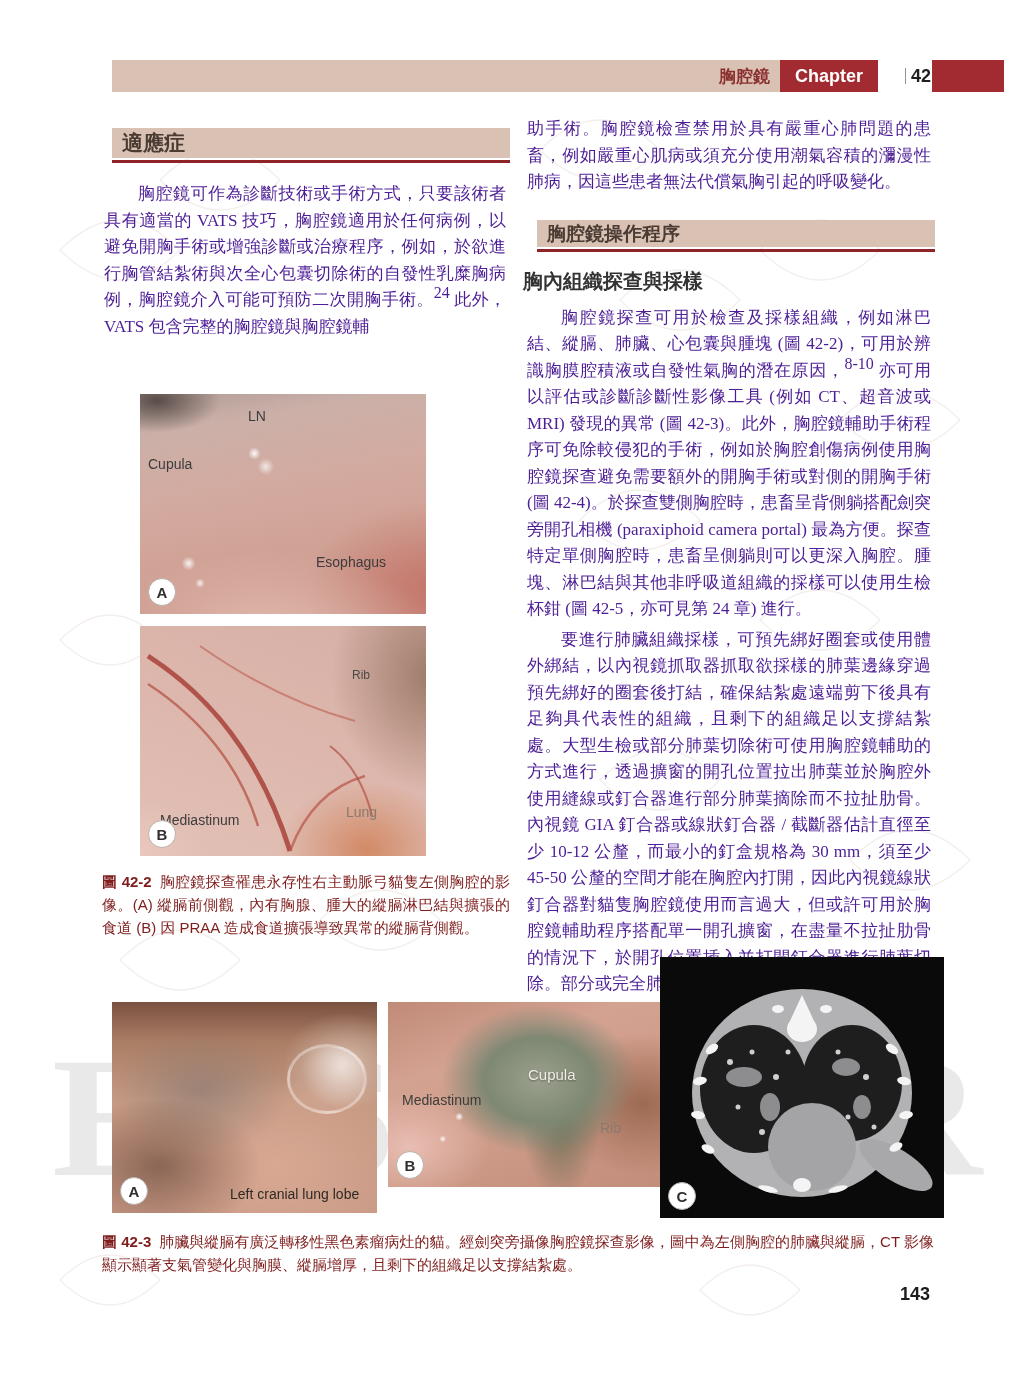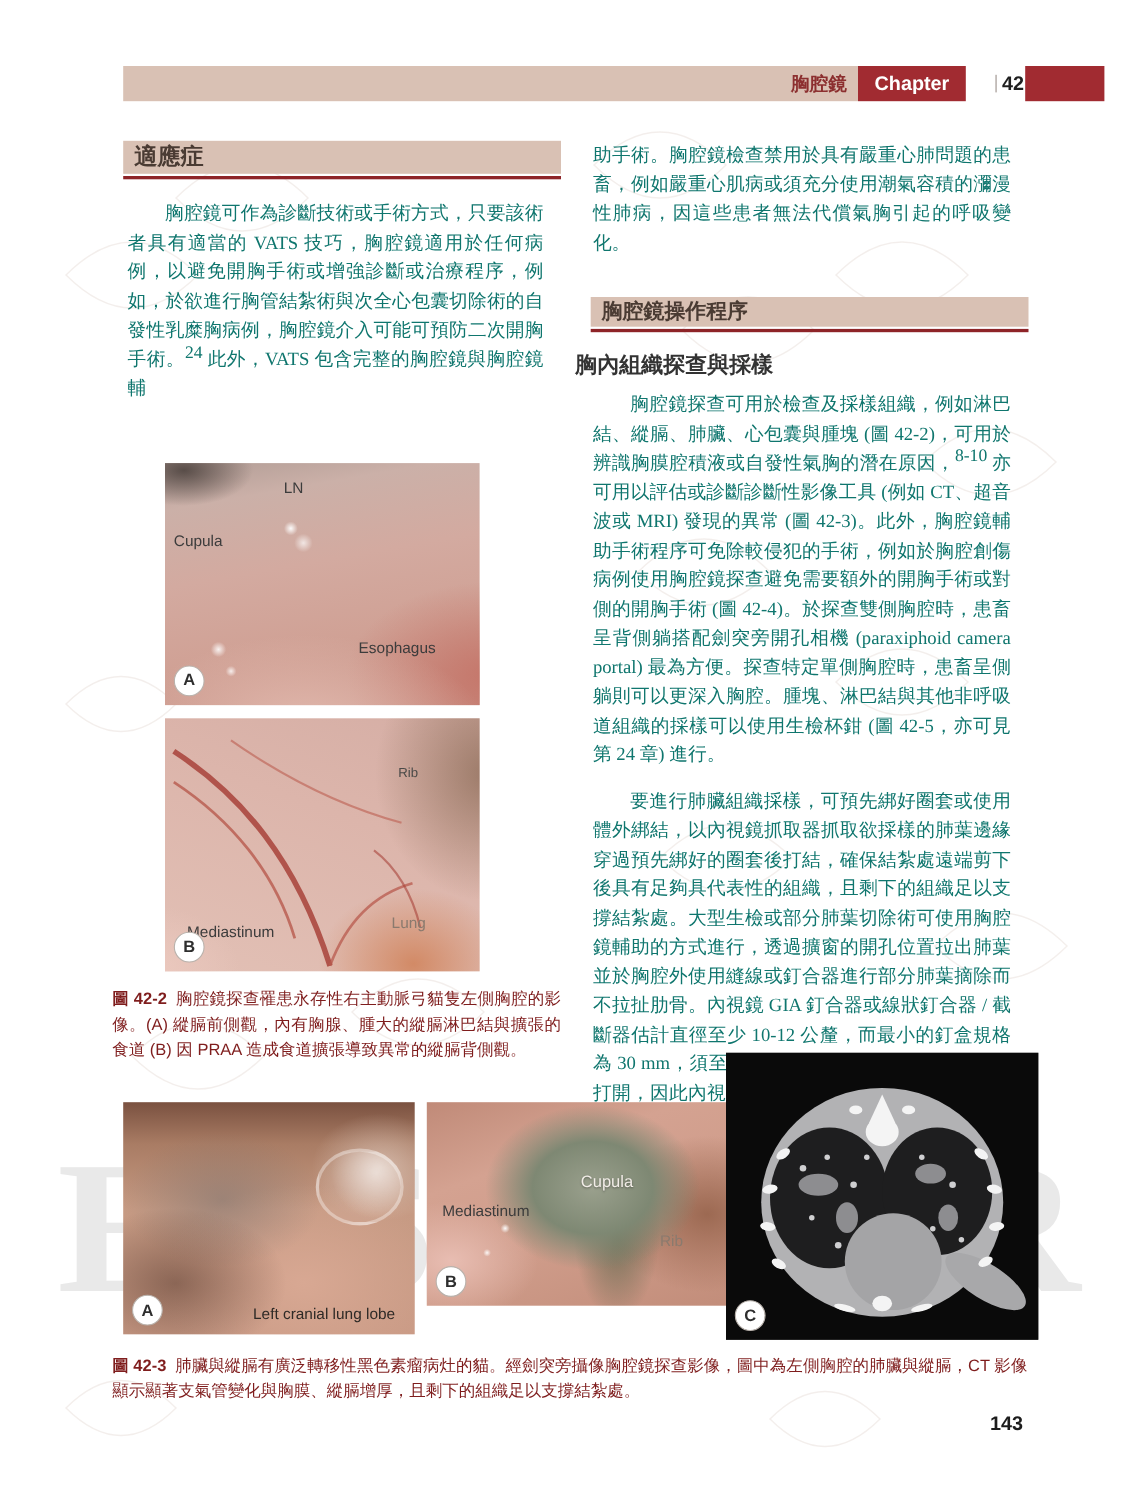--- a/index.html
+++ b/index.html
@@ -40,28 +40,28 @@
   }
   .sec-band.left  { margin-left:12px; }
   .sec-band.right { margin-left:14px; height:27px; line-height:27px; font-size:19px; }
   .sec-underline { height:3px; background:#8e2428; margin-top:2px; }
   .sec-underline.left { margin-left:12px; }
   .sec-underline.right { margin-left:14px; }
   .subsec {
     margin-top:16px; font-family:"Liberation Sans", sans-serif; font-weight:bold;
     font-size:20px; color:#333333;
   }
-  p.body { margin:16px; font-size:17px; line-height:26.5px; text-align:justify; color:#0f766e; }
+  p.body { margin:4px; font-size:17px; line-height:26.5px; text-align:justify; color:#4c1d95; }
   p.body.indent { text-indent:2em; }
   p.body sup { font-size:16px; line-height:0; }
   .p1  { margin-top:18px !important; }
   .rp1 { margin-top:10px !important; }
-  .rband { margin-top:36px; }
-  
-  .fig422 { margin-left:50px; margin-top:54px; width:286px; }
+  .rband { margin-top:24px; }
+  
+  .fig422 { margin-left:40px; margin-top:54px; width:286px; }
   .endo { position:relative; width:286px; overflow:hidden; }
   .endoA {
     height:220px;
     background:
       radial-gradient(circle 9px at 40% 27%, rgba(255,255,255,0.95), rgba(255,255,255,0) 70%),
       radial-gradient(circle 12px at 44% 33%, rgba(255,255,255,0.7), rgba(255,255,255,0) 70%),
       radial-gradient(circle 10px at 17% 77%, rgba(255,255,255,0.85), rgba(255,255,255,0) 70%),
       radial-gradient(circle 7px at 21% 86%, rgba(255,255,255,0.8), rgba(255,255,255,0) 70%),
       radial-gradient(ellipse 90px 46px at 6% 3%, rgba(72,62,58,0.85), rgba(72,62,58,0) 70%),
       radial-gradient(ellipse 220px 120px at 45% 112%, #e4bdb2, rgba(228,189,178,0) 75%),

